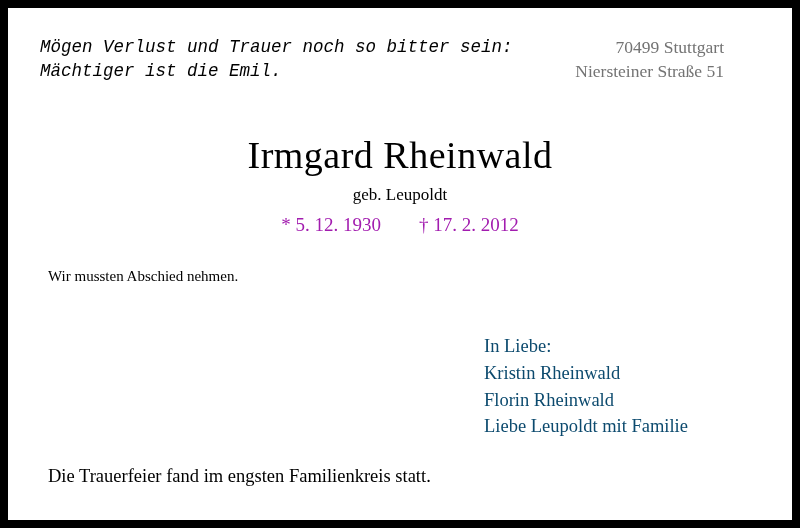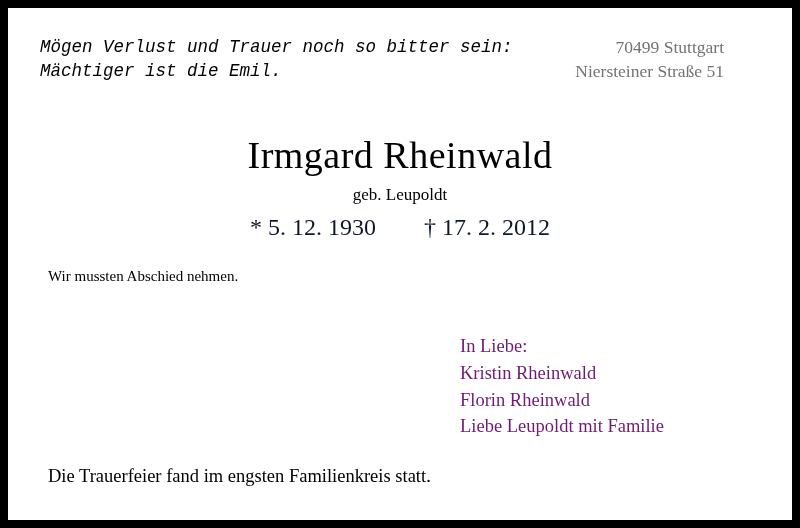--- a/index.html
+++ b/index.html
@@ -62,39 +62,39 @@
     line-height: 1.1;
     letter-spacing: 0.5px;
     color: #000;
   }
   .maiden-name {
     font-size: 17px;
     margin-top: 8px;
     color: #000;
   }
   .dates {
-    font-size: 24px;
+    font-size: 19px;
     margin-top: 9px;
-    color: #0f172a;
+    color: #a21caf;
     white-space: pre;
   }
   .statement {
     position: absolute;
     left: 40px;
     top: 260px;
     font-size: 15px;
     color: #000;
   }
   .survivors {
     position: absolute;
-    left: 452px;
+    left: 476px;
     top: 325px;
     font-size: 18.5px;
     line-height: 1.45;
-    color: #701a75;
+    color: #0c4a6e;
   }
   .closing {
     position: absolute;
     left: 40px;
     top: 458px;
     font-size: 18.5px;
     color: #000;
   }
 </style>
 </head>

